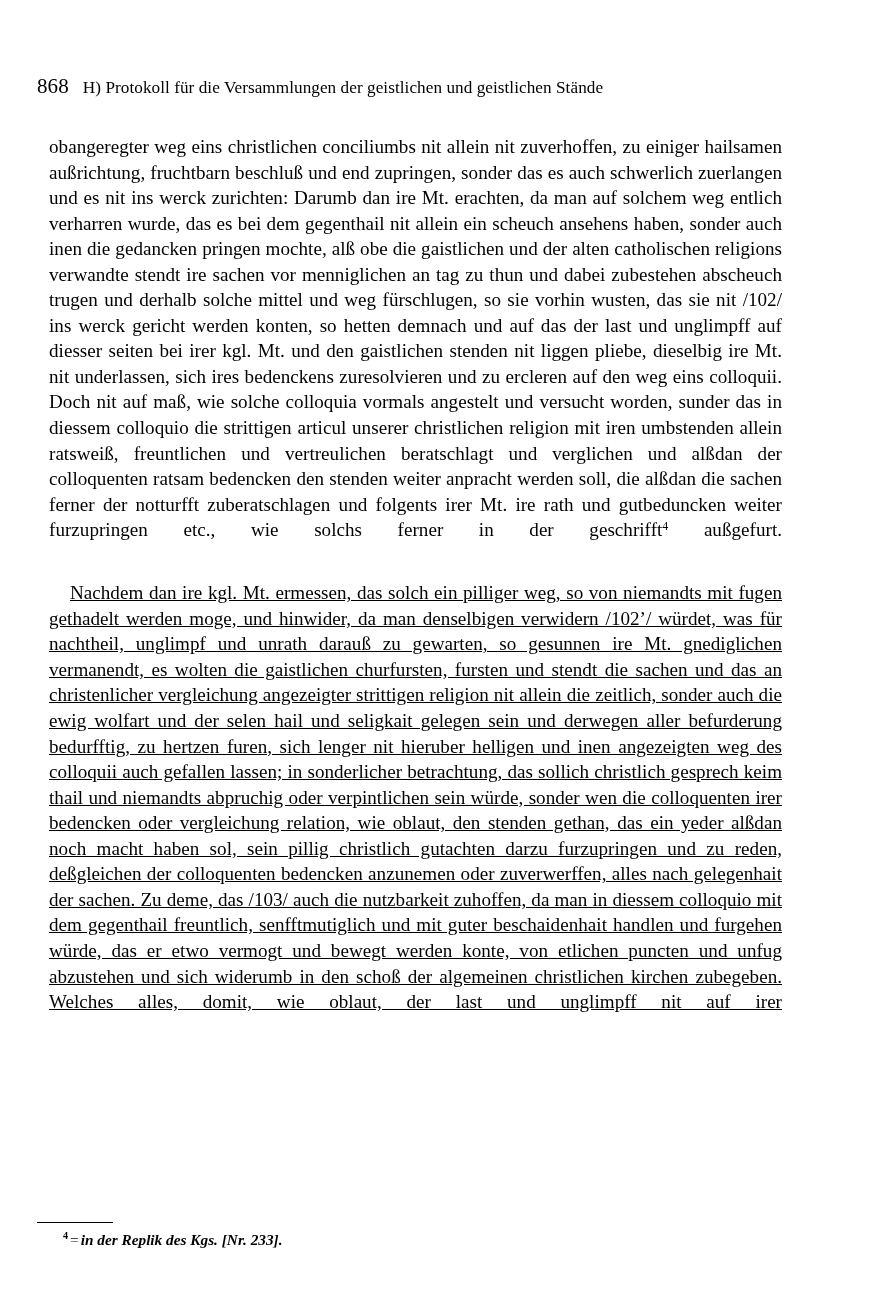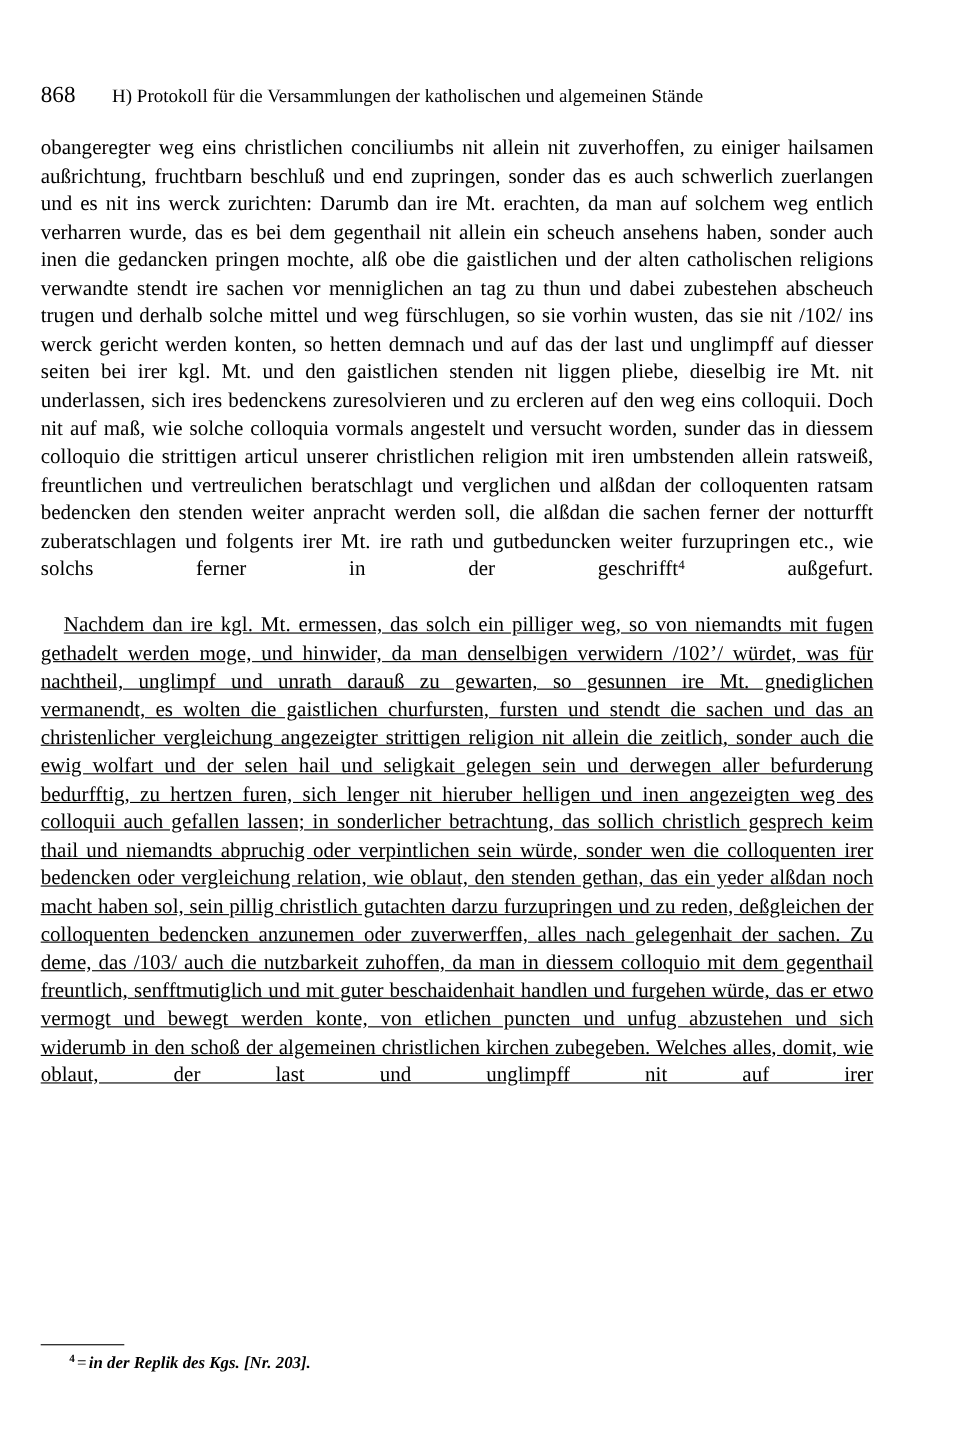--- a/index.html
+++ b/index.html
@@ -31,36 +31,36 @@
     top: 74px;
     width: 760px;
     height: 26px;
     display: flex;
     align-items: baseline;
     white-space: nowrap;
   }
   .folio {
     font-size: 21px;
     letter-spacing: 0.1px;
-    margin-right: 33px;
+    margin-right: 14px;
   }
   .head-title {
     font-size: 17.2px;
     letter-spacing: 0.05px;
   }
 
   
   .textblock {
     position: absolute;
     left: 37px;
     top: 122px;
     width: 757px;
   }
   p.para {
-    margin: 0;
+    margin: 12px;
     font-size: 19.1px;
     line-height: 25.55px;
     text-align: justify;
     text-justify: inter-word;
     hyphens: none;
     letter-spacing: 0.02px;
     word-spacing: 0.15px;
   }
   p.para.indented {
     text-indent: 21px;
@@ -113,29 +113,29 @@
     margin-right: 2px;
   }
 </style>
 </head>
 <body>
 
 <div class="page">
 
   <div class="running-head">
     <span class="folio">868</span>
-    <span class="head-title">H) Protokoll für die Versammlungen der katholischen und algemeinen Stände</span>
+    <span class="head-title">H) Protokoll für die Versammlungen der geistlichen und geistlichen Stände</span>
   </div>
 
   <div class="textblock">
 
     <p class="para flush"><span>obangeregter weg eins christlichen conciliumbs nit allein nit zuverhoffen, zu einiger hailsamen außrichtung, fruchtbarn beschluß und end zupringen, sonder das es auch schwerlich zuerlangen und es nit ins werck zurichten: Darumb dan ire Mt. erachten, da man auf solchem weg entlich verharren wurde, das es bei dem gegenthail nit allein ein scheuch ansehens haben, sonder auch inen die gedancken pringen mochte, alß obe die gaistlichen und der alten catholischen religions verwandte stendt ire sachen vor menniglichen an tag zu thun und dabei zubestehen abscheuch trugen und derhalb solche mittel und weg fürschlugen, so sie vorhin wusten, das sie nit /102/ ins werck gericht werden konten, so hetten demnach und auf das der last und unglimpff auf diesser seiten bei irer kgl. Mt. und den gaistlichen stenden nit liggen pliebe, dieselbig ire Mt. nit underlassen, sich ires bedenckens zuresolvieren und zu ercleren auf den weg eins colloquii. Doch nit auf maß, wie solche colloquia vormals angestelt und versucht worden, sunder das in diessem colloquio die strittigen articul unserer christlichen religion mit iren umbstenden allein ratsweiß, freuntlichen und vertreulichen beratschlagt und verglichen und alßdan der colloquenten ratsam bedencken den stenden weiter anpracht werden soll, die alßdan die sachen ferner der notturfft zuberatschlagen und folgents irer Mt. ire rath und gutbeduncken weiter furzupringen etc., wie solchs ferner in der geschrifft</span><sup class="fn-ref">4</sup><span> außgefurt.</span></p>
 
     <p class="para indented flush">Nachdem dan ire kgl. Mt. ermessen, das solch ein pilliger weg, so von niemandts mit fugen gethadelt werden moge, und hinwider, da man denselbigen verwidern /102’/ würdet, was für nachtheil, unglimpf und unrath darauß zu gewarten, so gesunnen ire Mt. gnediglichen vermanendt, es wolten die gaistlichen churfursten, fursten und stendt die sachen und das an christenlicher vergleichung angezeigter strittigen religion nit allein die zeitlich, sonder auch die ewig wolfart und der selen hail und seligkait gelegen sein und derwegen aller befurderung bedurfftig, zu hertzen furen, sich lenger nit hieruber helligen und inen angezeigten weg des colloquii auch gefallen lassen; in sonderlicher betrachtung, das sollich christlich gesprech keim thail und niemandts abpruchig oder verpintlichen sein würde, sonder wen die colloquenten irer bedencken oder vergleichung relation, wie oblaut, den stenden gethan, das ein yeder alßdan noch macht haben sol, sein pillig christlich gutachten darzu furzupringen und zu reden, deßgleichen der colloquenten bedencken anzunemen oder zuverwerffen, alles nach gelegenhait der sachen. Zu deme, das /103/ auch die nutzbarkeit zuhoffen, da man in diessem colloquio mit dem gegenthail freuntlich, senfftmutiglich und mit guter beschaidenhait handlen und furgehen würde, das er etwo vermogt und bewegt werden konte, von etlichen puncten und unfug abzustehen und sich widerumb in den schoß der algemeinen christlichen kirchen zubegeben. Welches alles, domit, wie oblaut, der last und unglimpff nit auf irer</p>
 
   </div>
 
   <div class="footnote-area">
     <div class="fn-rule"></div>
-    <div class="fn-line"><span class="fn-num">4</span><span class="fn-eq">=</span><span>in der Replik des Kgs. [Nr. 203].</span></div>
+    <div class="fn-line"><span class="fn-num">4</span><span class="fn-eq">=</span><span>in der Replik des Kgs. [Nr. 233].</span></div>
   </div>
 
 </div>
 
 </body></html>

